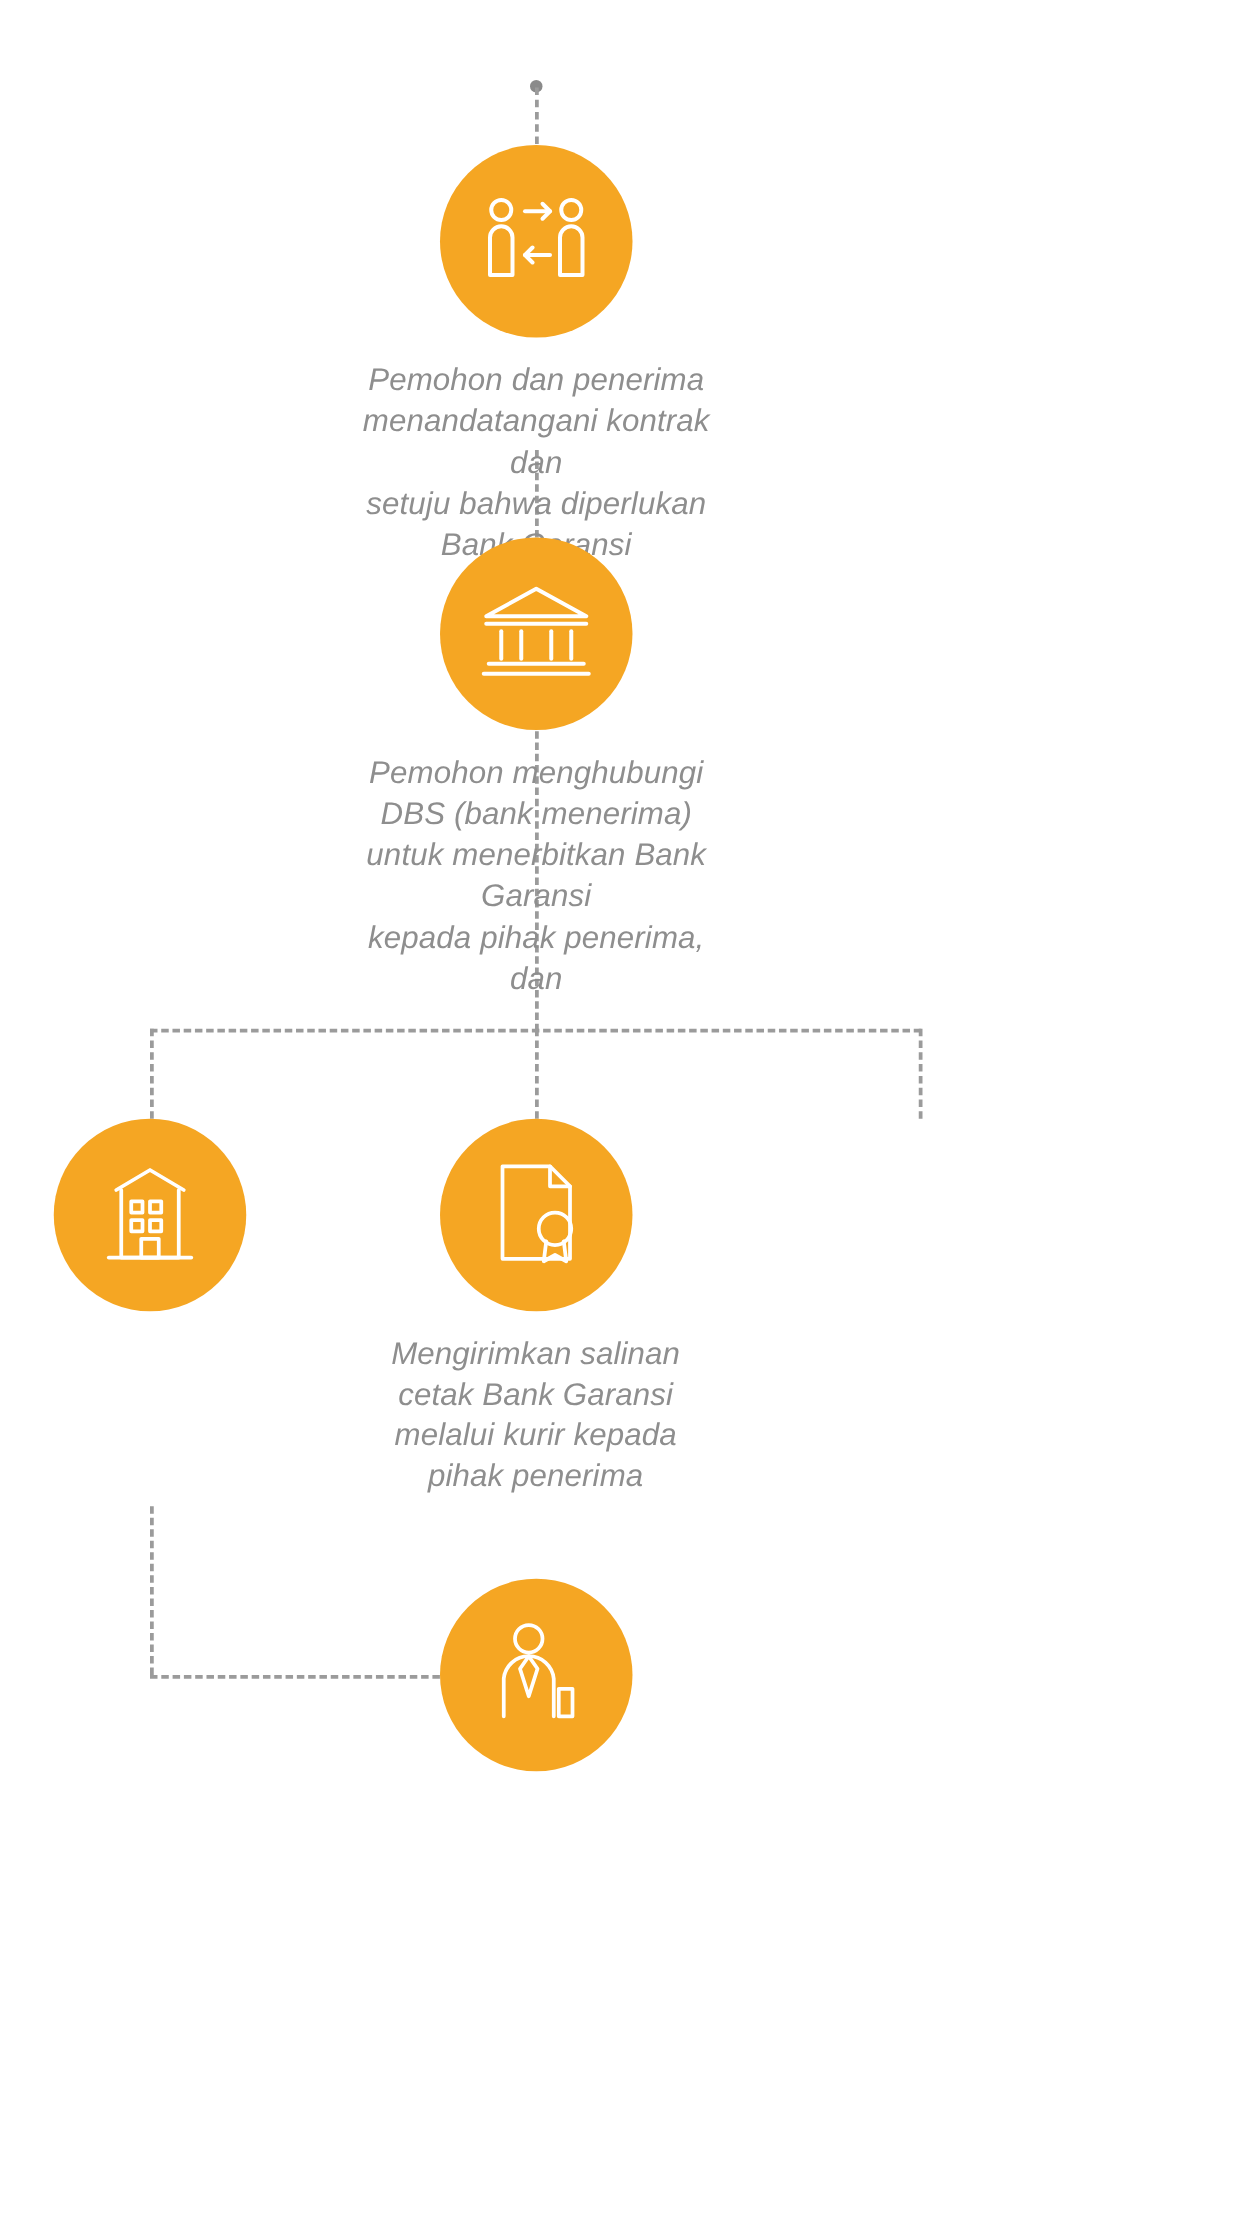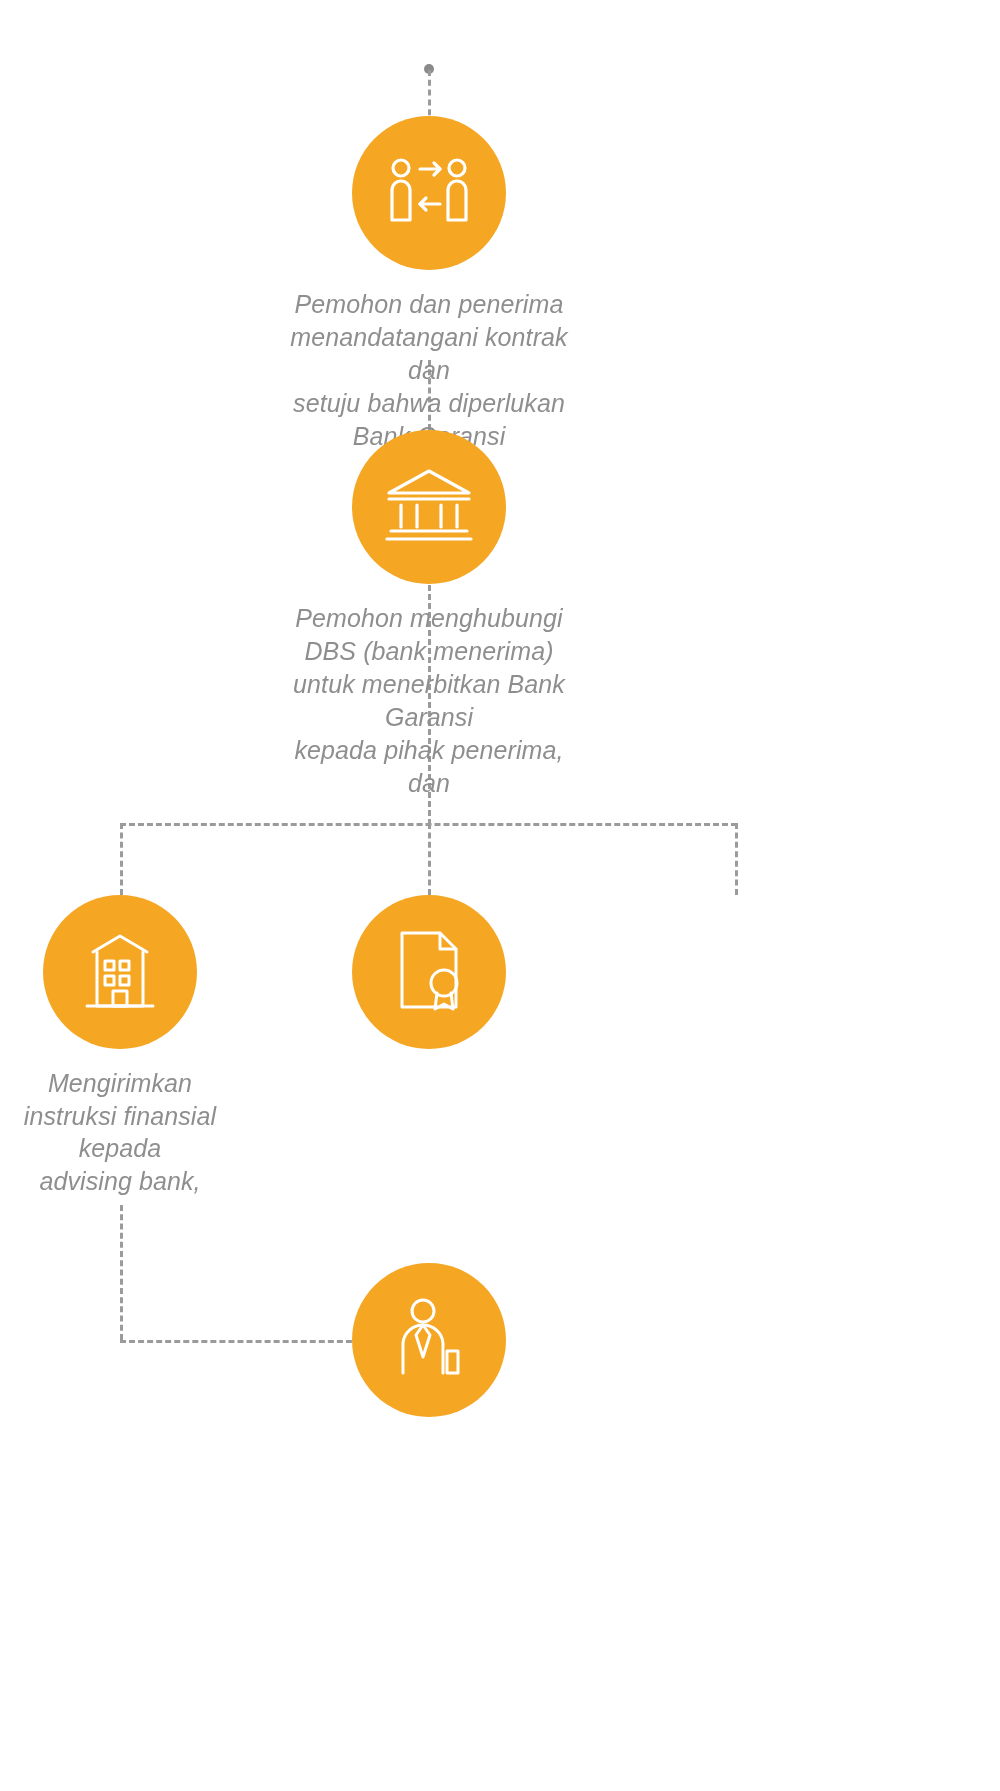--- a/index.html
+++ b/index.html
@@ -143,37 +143,37 @@
           <path d="M18 24 V78 H64 V24"></path>
           <rect x="26" y="33" width="9" height="9"></rect>
           <rect x="41" y="33" width="9" height="9"></rect>
           <rect x="26" y="48" width="9" height="9"></rect>
           <rect x="41" y="48" width="9" height="9"></rect>
           <rect x="34" y="63" width="14" height="15"></rect>
           <path d="M8 78 H74"></path>
         </svg>
       </span>
     </div>
-    <div class="caption narrow">Mengirimkan
-instruksi finansial
-kepada
-advising bank,</div>
   </div>
 
   <div class="node" style="left:290px; top:895px; width:277px;">
     <div class="circle small">
       <span>
         <svg width="82" height="86" viewBox="0 0 82 86" fill="none" stroke="#ffffff" stroke-width="3" stroke-linecap="round" stroke-linejoin="round">
           <path d="M14 6 H52 L68 22 V80 H14 Z"></path>
           <path d="M52 6 V22 H68"></path>
           <circle cx="56" cy="56" r="13"></circle>
           <path d="M49 66 L47 82 L56 77 L65 82 L63 66"></path>
         </svg>
       </span>
     </div>
+    <div class="caption narrow">Mengirimkan salinan
+cetak Bank Garansi
+melalui kurir kepada
+pihak penerima</div>
   </div>
 
 
   <div class="node" style="left:276px; top:1263px; width:306px;">
     <div class="circle">
       <span>
         <svg width="80" height="86" viewBox="0 0 80 86" fill="none" stroke="#ffffff" stroke-width="3" stroke-linecap="round" stroke-linejoin="round">
           <circle cx="34" cy="16" r="11"></circle>
           <path d="M14 78 V48 a20 20 0 0 1 20-18 20 20 0 0 1 20 18 V78"></path>
           <path d="M34 30 L27 40 L34 62 L41 40 Z"></path>

